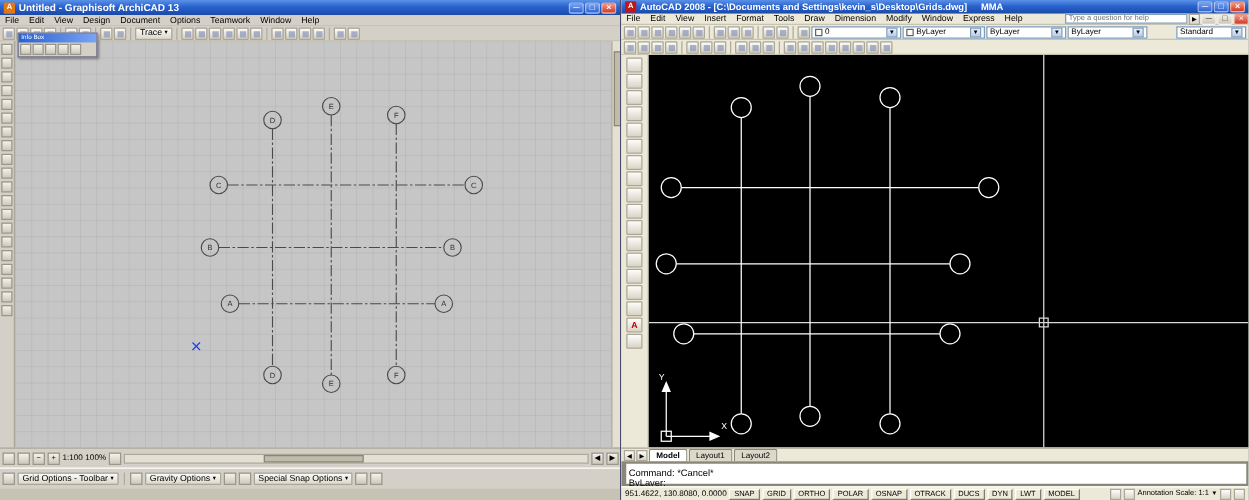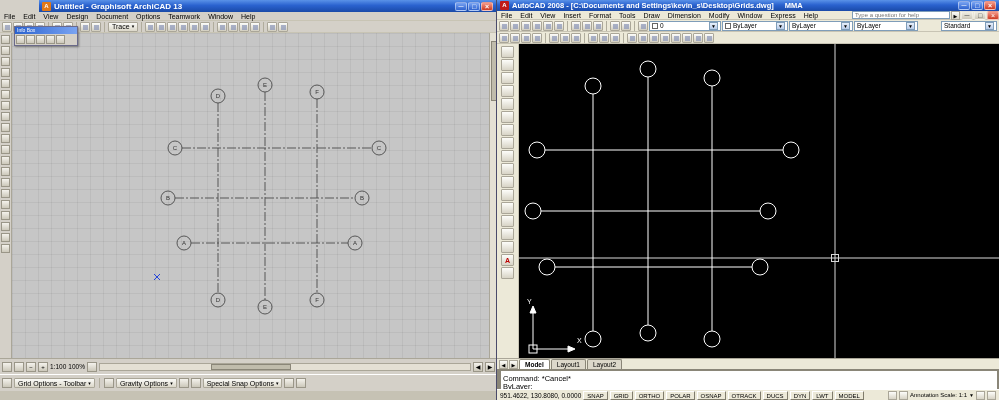--- a/index.html
+++ b/index.html
@@ -5,21 +5,21 @@
   *{margin:0;padding:0;box-sizing:border-box;font-family:"Liberation Sans",sans-serif;}
   html,body{width:999px;height:400px;overflow:hidden;}
   #screen{position:relative;width:999px;height:400px;background:#6b6b6b;overflow:hidden;}
   .win{position:absolute;top:0;height:400px;overflow:hidden;}
   #archicad{left:0;width:497px;background:#d4d0c8;border-right:1px solid #4a4a6a;}
   #autocad{left:497px;width:502px;background:#ece9d8;}
 
   .titlebar{position:absolute;left:0;right:0;top:0;display:flex;align-items:center;gap:3px;
     background:linear-gradient(180deg,#5a92e8 0%,#2a62cf 45%,#1a4aa8 100%);
     color:#fff;font-weight:bold;white-space:nowrap;overflow:hidden;padding:0 3px;}
-  #archicad .titlebar{height:12px;font-size:8px;margin-left:39px;}
+  #archicad .titlebar{height:12px;font-size:8px;}
   #autocad .titlebar{height:11px;font-size:7.5px;}
   .appicon{width:9px;height:9px;border-radius:1px;flex:0 0 auto;font-size:6px;line-height:9px;text-align:center;color:#fff;}
   .winbtns{margin-left:auto;display:flex;gap:1px;flex:0 0 auto;}
   .wbtn{width:12px;height:9px;font-size:7px;line-height:8px;text-align:center;color:#fff;
     background:linear-gradient(#7aa4f2,#2f63cf);border:1px solid rgba(255,255,255,.45);border-radius:2px;}
   .wbtn.close{background:linear-gradient(#f59a8a,#cc3a22);}
 
   .menubar{position:absolute;left:0;right:0;display:flex;align-items:center;background:#ece9d8;font-size:7px;color:#000;border-bottom:1px solid #c8c4b4;}
   .menubar .mi{padding:0 4px;height:100%;display:flex;align-items:center;}
   #archicad .menubar{top:12px;height:9px;background:#d4d0c8;}
@@ -58,21 +58,21 @@
   #ac-bottom{position:absolute;left:0;top:391px;width:497px;height:9px;background:#c6c2b4;}
 
   
   #au-left{position:absolute;left:0;top:44px;width:22px;height:314px;background:#ece9d8;display:flex;flex-direction:column;align-items:center;gap:1px;padding-top:2px;border-right:1px solid #c8c4b4;}
   .aicn{width:13px;height:12px;background:linear-gradient(#fdfdfa,#d8d4c6);border:1px solid #aaa698;border-radius:1px;font-size:7px;line-height:11px;text-align:center;color:#b00;font-weight:bold;flex:0 0 auto;}
   #au-canvas{position:absolute;left:22px;top:44px;width:480px;height:314px;background:#000;overflow:hidden;}
   #au-tabs{position:absolute;left:0;top:358px;width:502px;height:11px;background:#ece9d8;border-top:1px solid #aaa698;display:flex;align-items:flex-end;gap:1px;padding:0 2px;font-size:6.5px;}
   .tab{padding:0 5px;height:10px;line-height:10px;border:1px solid #8a8678;border-bottom:none;background:#dcd8ca;border-radius:2px 2px 0 0;}
   .tab.active{background:#fff;font-weight:bold;}
   .tabnav{width:9px;height:9px;background:linear-gradient(#fdfdfa,#d8d4c6);border:1px solid #aaa698;font-size:5px;line-height:8px;text-align:center;}
-  #au-cmd{position:absolute;left:0;top:369px;width:502px;height:32px;background:#fff;border:2px solid #8a8678;border-left-width:4px;font-family:"DejaVu Sans Mono",monospace;font-size:7.5px;color:#000;padding:4px 2px;line-height:8px;}
+  #au-cmd{position:absolute;left:0;top:369px;width:502px;height:20px;background:#fff;border:2px solid #8a8678;border-left-width:4px;font-family:"DejaVu Sans Mono",monospace;font-size:7.5px;color:#000;padding:4px 2px;line-height:8px;}
   #au-status{position:absolute;left:0;top:389px;width:502px;height:11px;background:#ece9d8;border-top:1px solid #fff;display:flex;align-items:center;gap:2px;padding:0 3px;font-size:6.5px;}
   .toggle{padding:0 3px;height:9px;line-height:8px;background:#ece9d8;border:1px solid;border-color:#fff #807c6c #807c6c #fff;font-size:6px;flex:0 0 auto;}
   .sticn{width:9px;height:9px;background:linear-gradient(#fdfdfa,#d8d4c6);border:1px solid #aaa698;flex:0 0 auto;}
   #au-search{display:flex;align-items:center;margin-left:auto;gap:1px;}
   #au-search input{width:98px;height:8px;font-size:6px;border:1px solid #7f9db9;padding:0 2px;color:#777;}
   svg{display:block;}
   svg text{font-family:"Liberation Sans",sans-serif;}
 </style>
 </head>
 <body>

